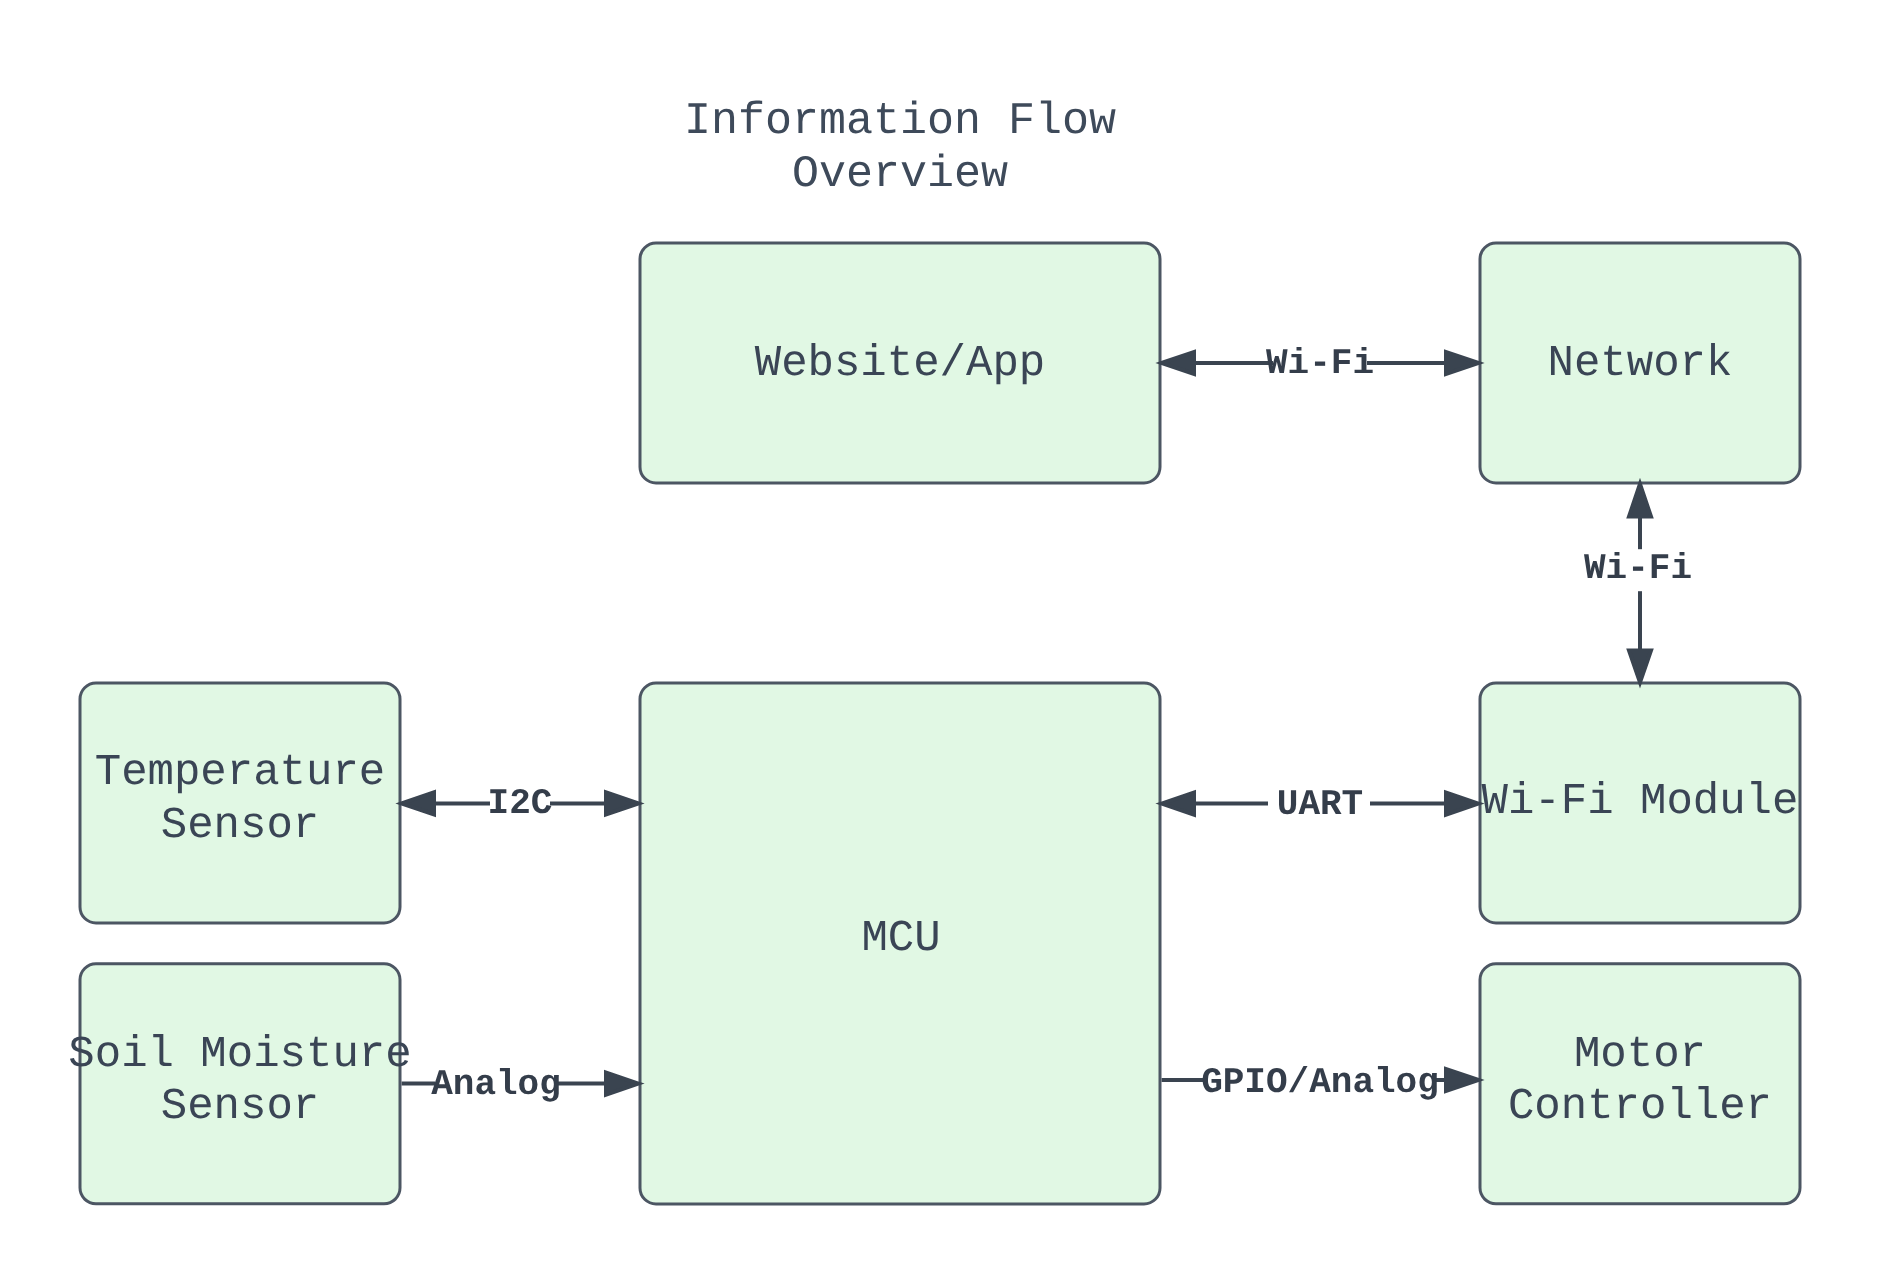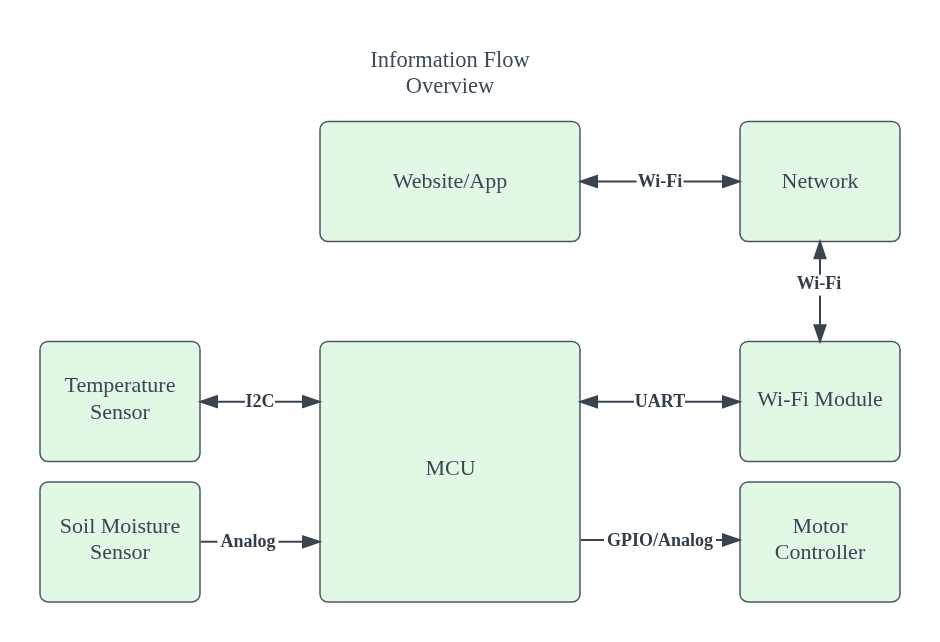--- a/index.html
+++ b/index.html
@@ -1,16 +1,16 @@
 <!DOCTYPE html>
 <html><head>
 <meta charset="utf-8">
 <style>
   html,body{margin:0;padding:0;background:#ffffff;}
-  #canvas{width:940px;height:642px;position:relative;font-family:Liberation Serif, serif;}
+  #canvas{width:940px;height:642px;position:relative;font-family:Liberation Mono, monospace;}
   svg{display:block;}
 </style>
 </head>
 <body>
 <div id="canvas">
 <svg width="940" height="642" viewBox="0 0 940 642">
   <rect x="0" y="0" width="940" height="642" fill="#ffffff"></rect>
 
   <text x="450" y="66.6" font-size="22.5" fill="#3e4a5a" text-anchor="middle">Information Flow</text>
   <text x="450" y="93.2" font-size="22.5" fill="#3e4a5a" text-anchor="middle">Overview</text>

